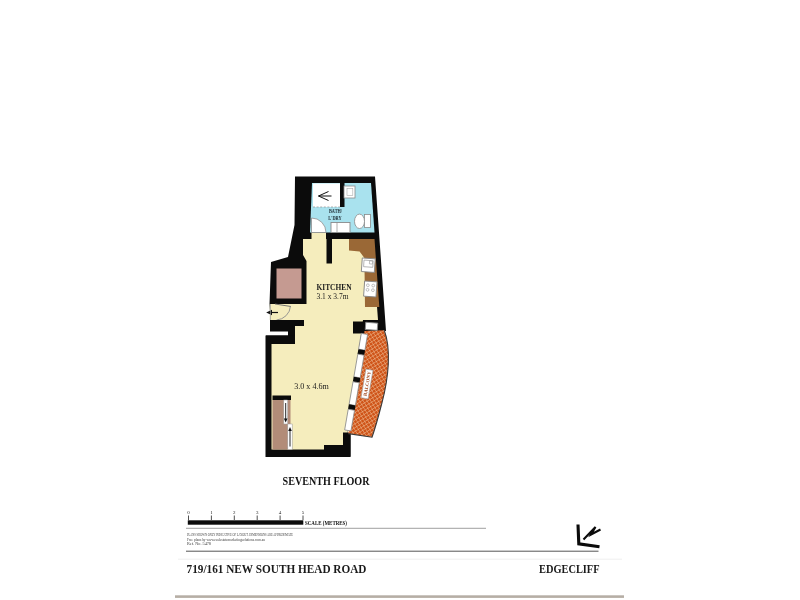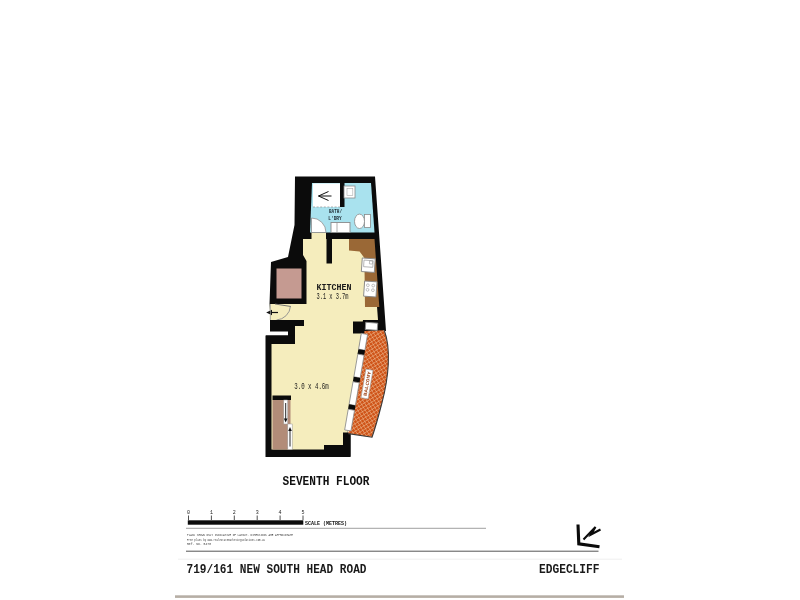--- a/index.html
+++ b/index.html
@@ -1,17 +1,17 @@
 <!DOCTYPE html>
 <html><head>
 <meta charset="utf-8">
 <style>
   html,body{margin:0;padding:0;background:#ffffff;}
   #page{position:relative;width:800px;height:600px;background:#ffffff;overflow:hidden;
-        font-family:Liberation Mono, monospace;border-radius:18px;}
+        font-family:Liberation Serif, serif;border-radius:18px;}
 </style>
 </head>
 <body>
 
 <div id="page">
 <svg width="800" height="600" viewBox="0 0 800 600">
 <defs>
 <pattern id="brick" width="3.2" height="3.2" patternUnits="userSpaceOnUse" patternTransform="rotate(58)">
   <rect width="3.2" height="3.2" fill="#cf5418"></rect>
   <path d="M0 0H3.2M0 0V3.2" stroke="#f3c8a2" stroke-width="0.85"></path>

